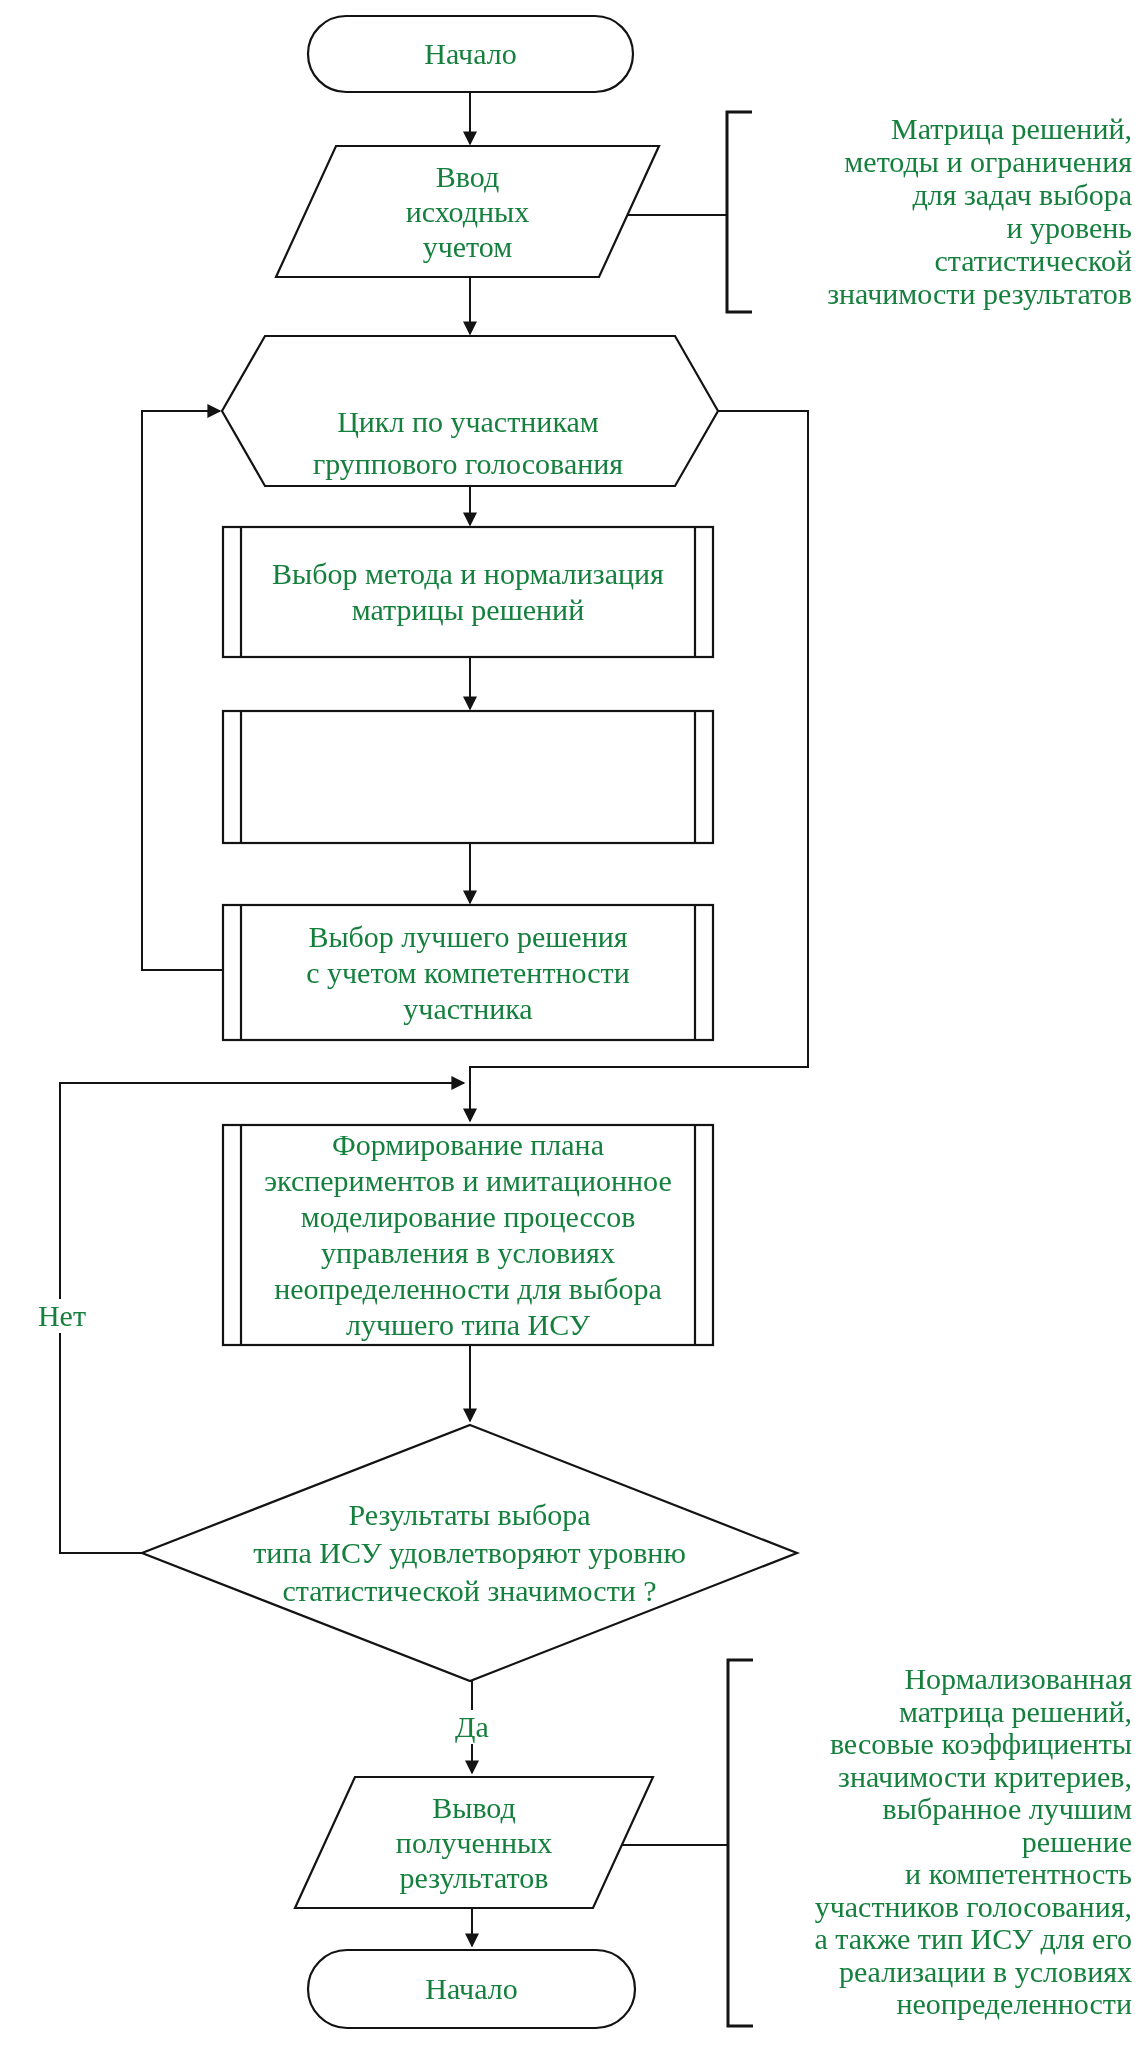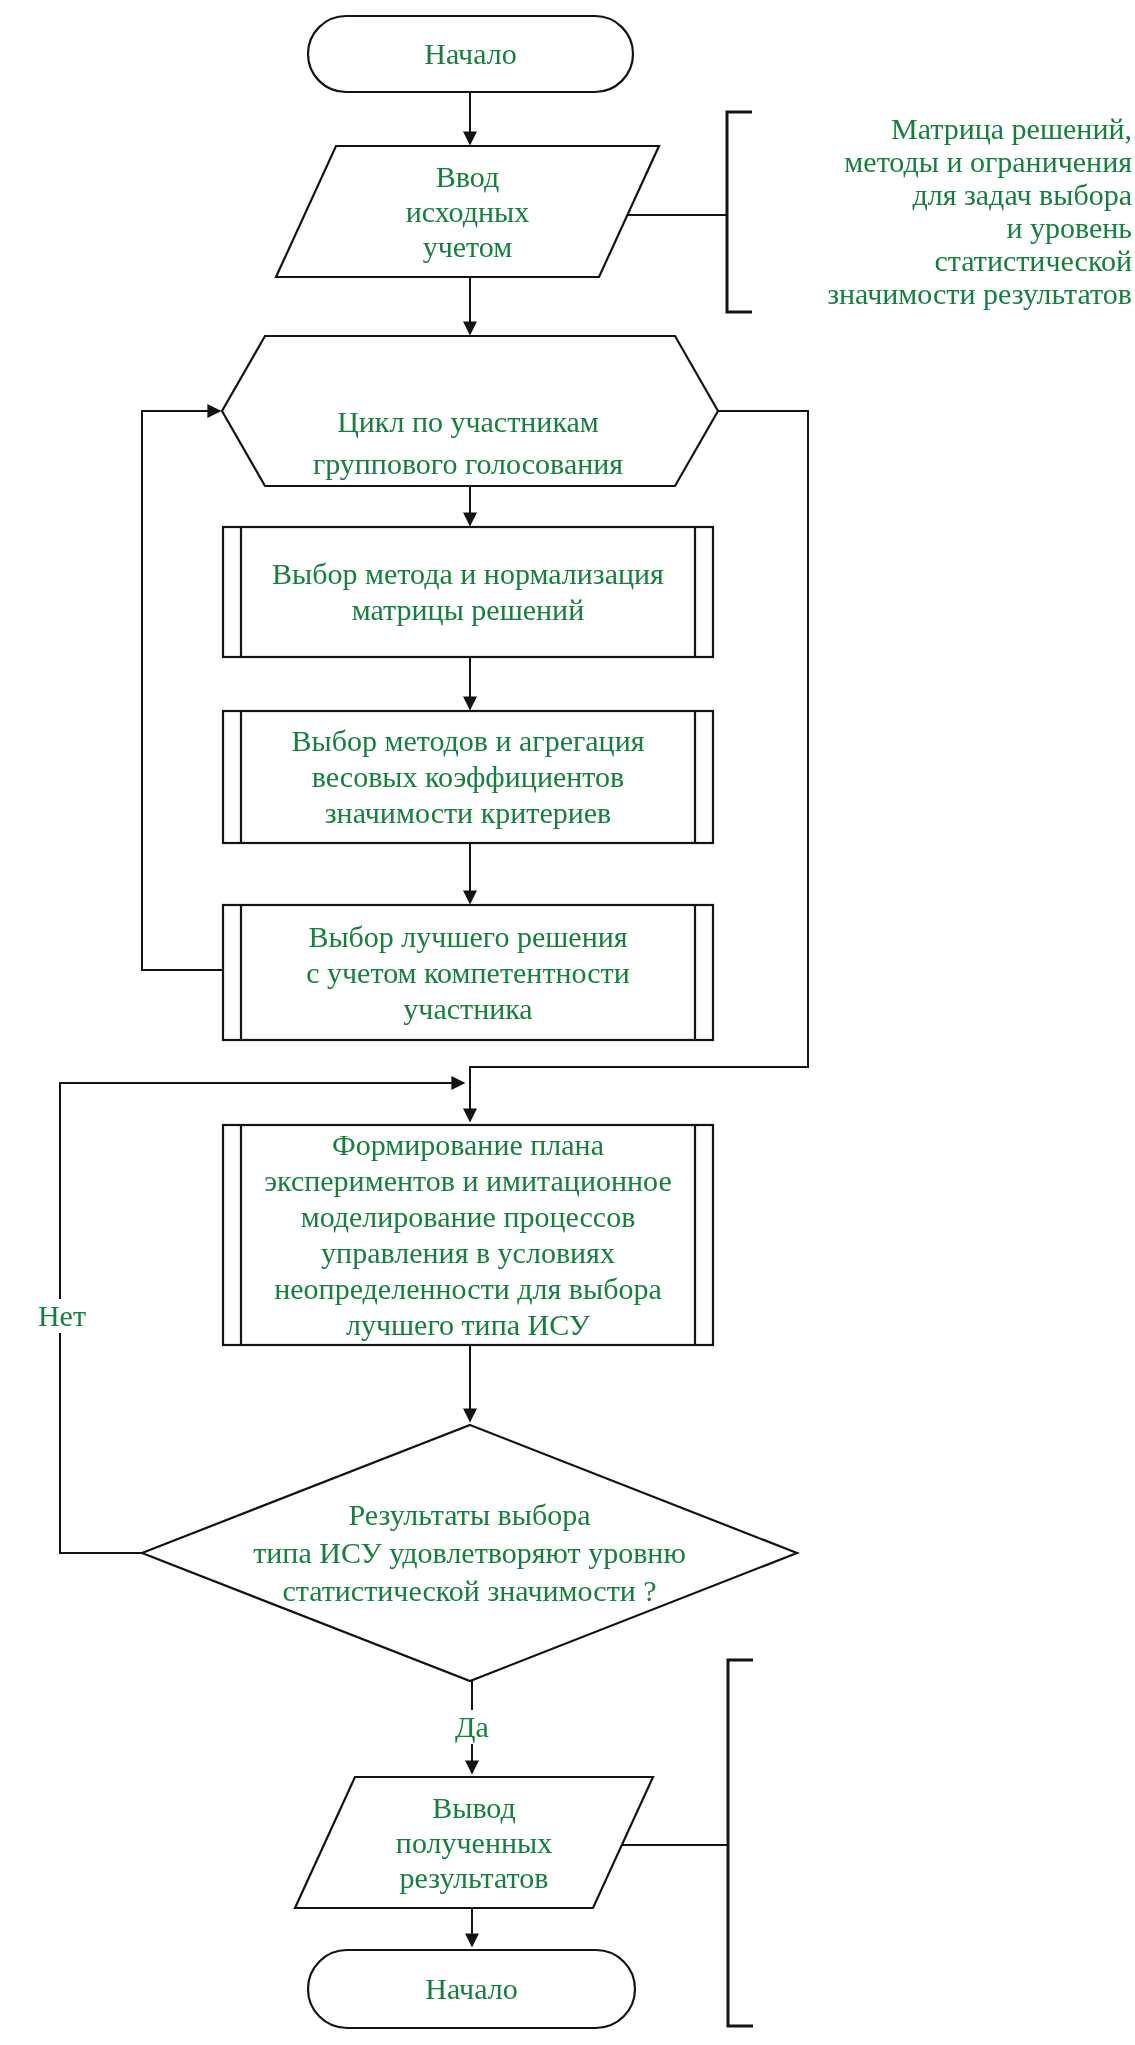--- a/index.html
+++ b/index.html
@@ -128,23 +128,20 @@
   <div class="lbl lbl-io" style="left:276px; top:146px; width:383px; height:131px;">Ввод
 исходных
 учетом</div>
 
   <div class="lbl lbl-loop" style="left:220px; top:336px; width:496px; height:150px;margin-top:32px;">Цикл по участникам
 группового голосования</div>
 
   <div class="lbl" style="left:241px; top:527px; width:454px; height:130px;">Выбор метода и нормализация
 матрицы решений</div>
 
-  <div class="lbl" style="left:241px; top:711px; width:454px; height:132px;">Выбор методов и агрегация
-весовых коэффициентов
-значимости критериев</div>
 
   <div class="lbl" style="left:241px; top:905px; width:454px; height:135px;text-align:center;">Выбор лучшего решения
 с учетом компетентности
 участника</div>
 
   <div class="lbl" style="left:241px; top:1125px; width:454px; height:220px;">Формирование плана
 экспериментов и имитационное
 моделирование процессов
 управления в условиях
 неопределенности для выбора
@@ -160,18 +157,29 @@
 
   <div class="lbl" style="left:308px; top:1950px; width:327px; height:78px;">Начало</div>
 
   <div class="note" style="left:757px; top:112px; width:375px;">Матрица решений,
 методы и ограничения
 для задач выбора
 и уровень
 статистической
 значимости результатов</div>
 
+  <div class="note note2" style="left:757px; top:1663px; width:375px;">Нормализованная
+матрица решений,
+весовые коэффициенты
+значимости критериев,
+выбранное лучшим
+решение
+и компетентность
+участников голосования,
+а также тип ИСУ для его
+реализации в условиях
+неопределенности</div>
 
   <div class="branch" style="left:62px; top:1316px;">Нет</div>
 
   <div class="branch" style="left:472px; top:1727px;">Да</div>
 
 </div>
 
 </body></html>

